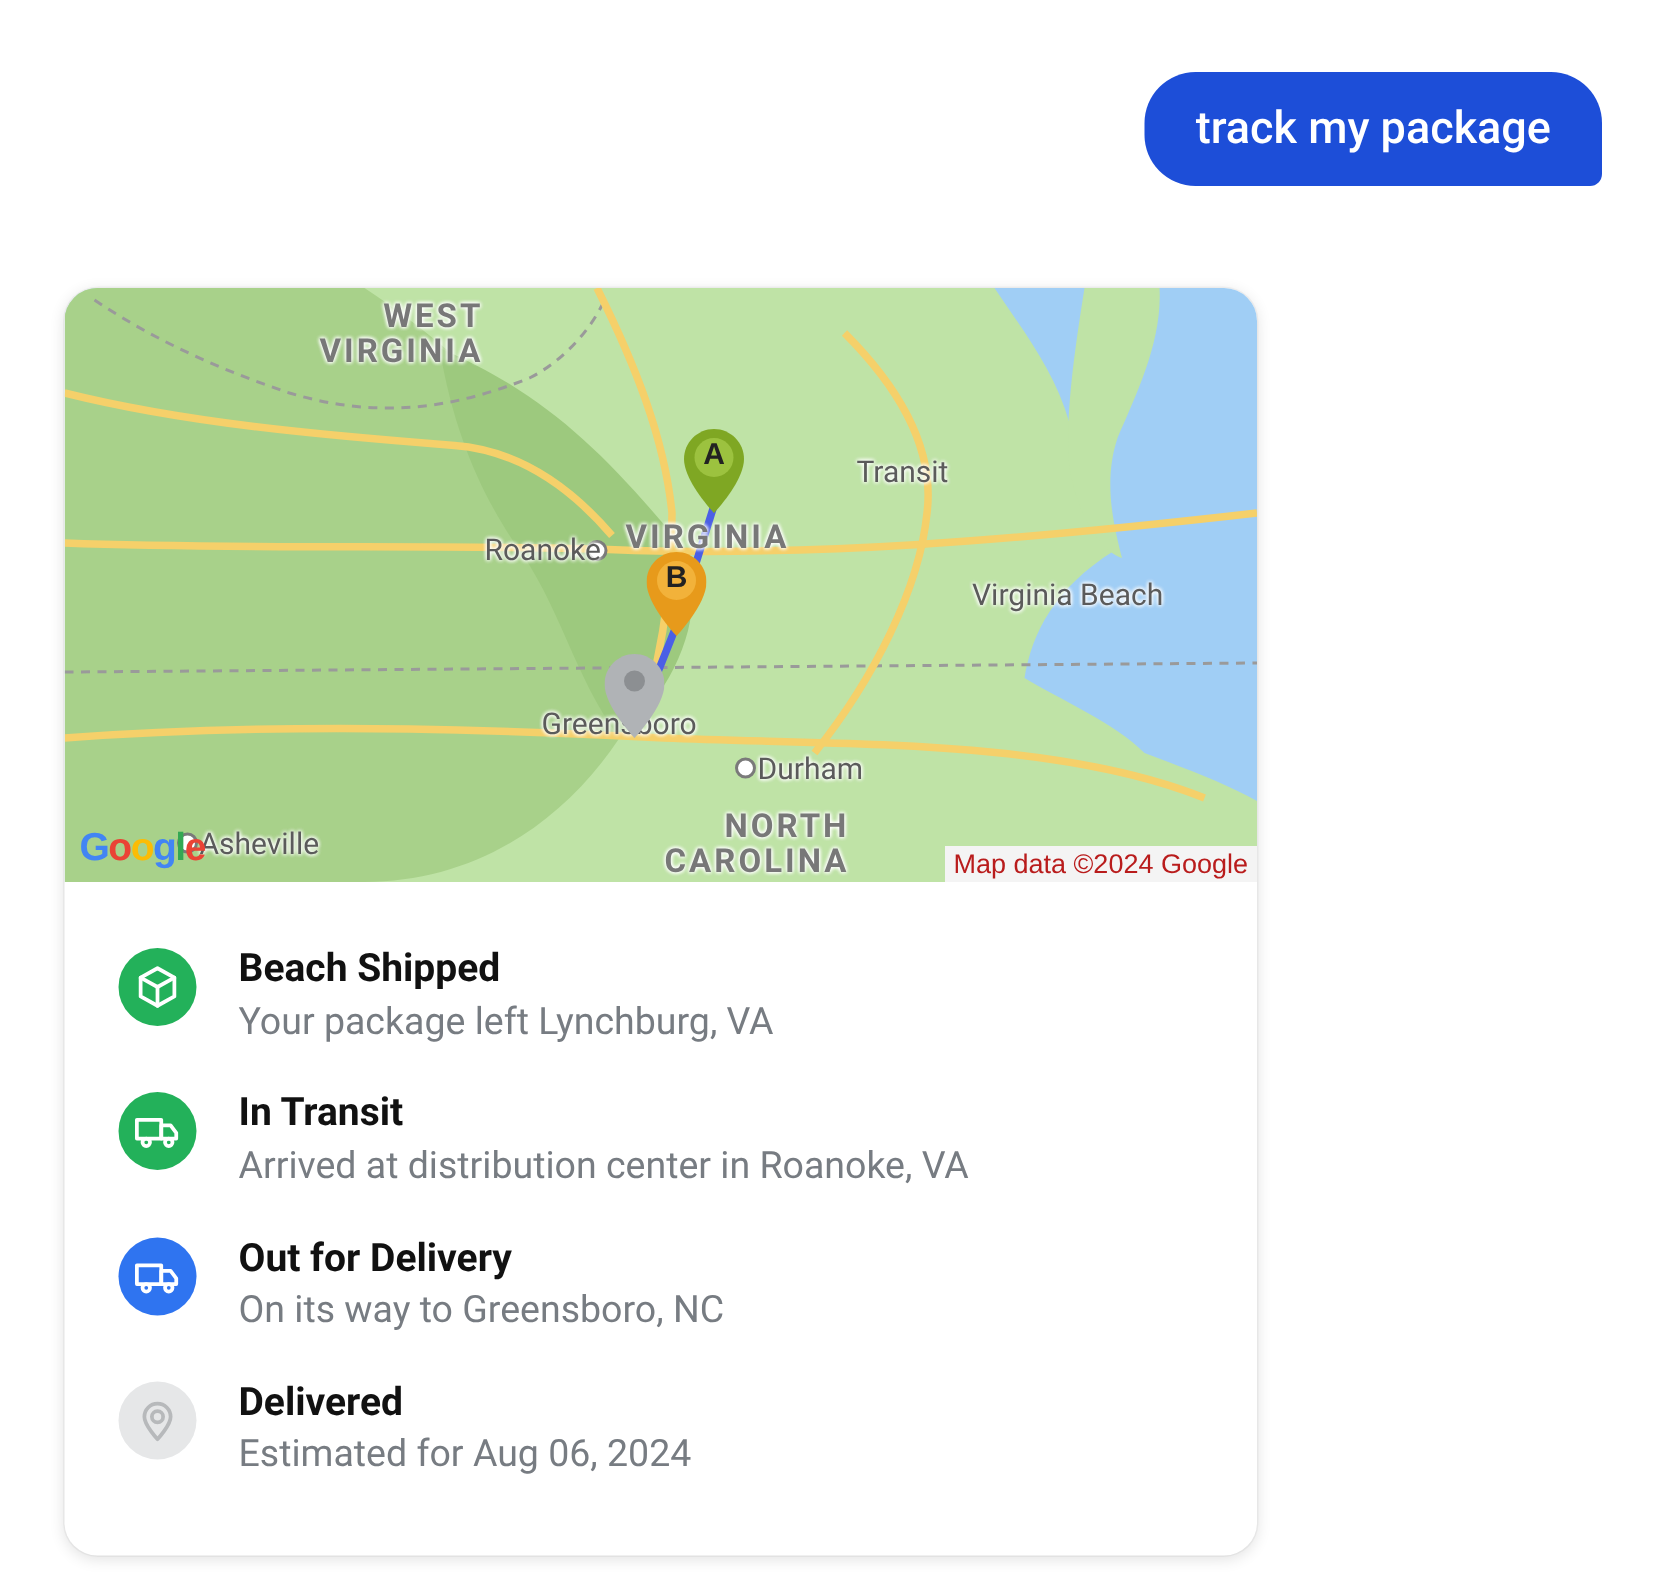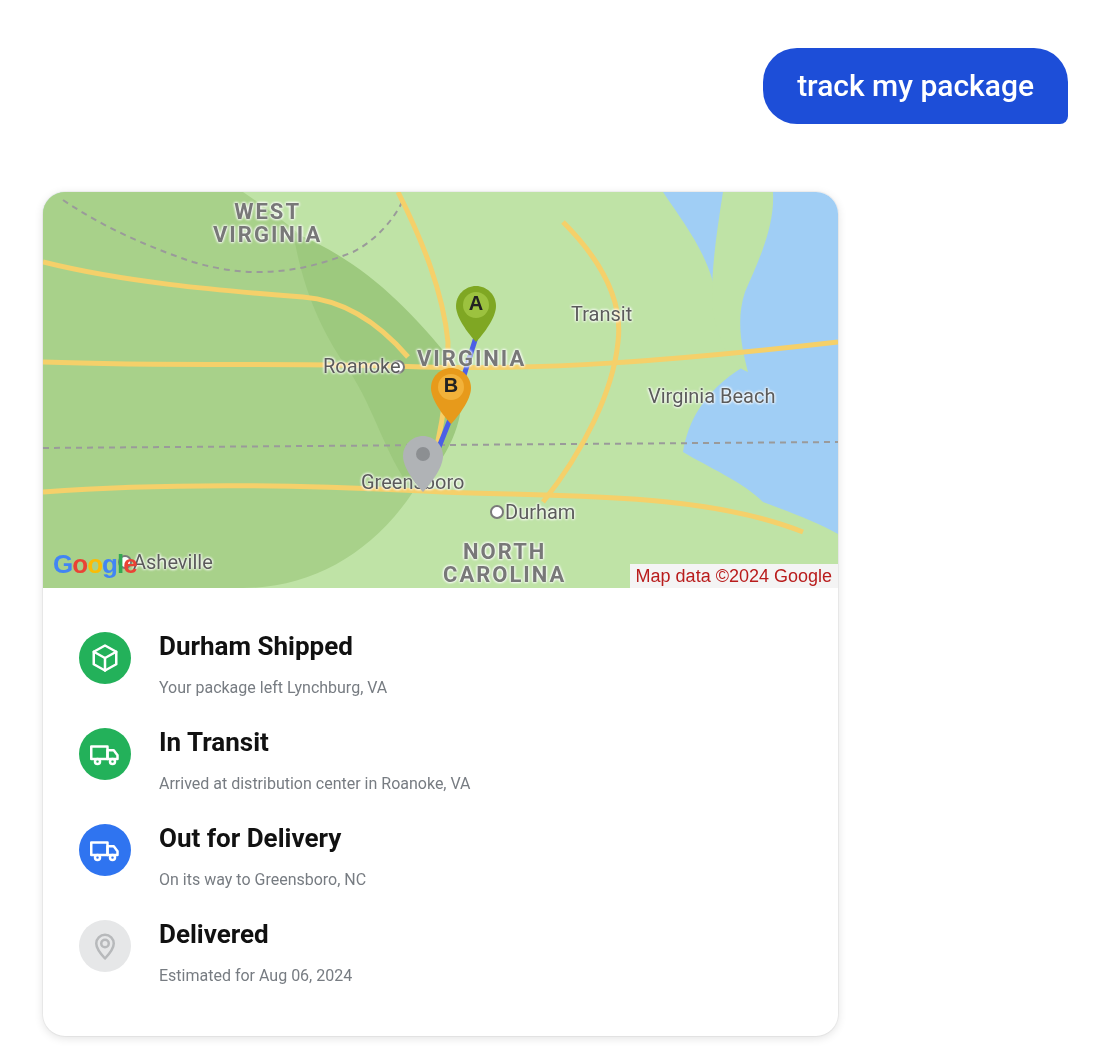--- a/index.html
+++ b/index.html
@@ -58,21 +58,21 @@
     font-family: "Segoe UI", Roboto, Arial, sans-serif;
     color: #6a6a6a;
     white-space: nowrap;
     text-shadow: 0 0 3px #ffffff, 0 0 3px #ffffff, 0 0 3px #ffffff;
     pointer-events: none;
   }
   .state-lbl {
     font-size: 22px;
     font-weight: 700;
     letter-spacing: 2px;
-    text-align: center;
+    text-align: right;
     line-height: 1.05;
     color: #787878;
   }
   .city-lbl {
     font-size: 20px;
     font-weight: 400;
     color: #5b5b5b;
   }
   .city-dot {
     position:absolute;
@@ -155,24 +155,24 @@
   .ic-gray  { background:#e6e7e8; }
   .ic-gray svg { stroke:#b7b9bb; }
   .step-text { padding-top:0; }
   .step-title {
     font-size: 26px;
     font-weight: 700;
     color:#111111;
     line-height:1.25;
   }
   .step-sub {
-    font-size: 16px;
+    font-size: 25px;
     color:#777c82;
     line-height:1.35;
-    margin-top:14px;
+    margin-top:2px;
   }
 </style>
 </head>
 <body>
 
 <div class="canvas">
 
   <div class="user-bubble">
     <span>track my package</span>
   </div>
@@ -264,21 +264,21 @@
 
       <div class="step">
         <div class="step-icon ic-green">
           <svg viewBox="0 0 24 24" fill="none" stroke="#ffffff" stroke-width="2" stroke-linejoin="round" stroke-linecap="round">
             <path d="M12 2 L21 7 L21 17 L12 22 L3 17 L3 7 Z"></path>
             <path d="M3 7 L12 12 L21 7"></path>
             <path d="M12 12 L12 22"></path>
           </svg>
         </div>
         <div class="step-text">
-          <div class="step-title">Durham Shipped</div>
+          <div class="step-title">Beach Shipped</div>
           <div class="step-sub">Your package left Lynchburg, VA</div>
         </div>
       </div>
 
       <div class="step">
         <div class="step-icon ic-green">
           <svg viewBox="0 0 24 24" fill="none" stroke="#ffffff" stroke-width="2" stroke-linejoin="round" stroke-linecap="round">
             <rect x="1" y="6" width="13" height="10"></rect>
             <path d="M14 9 L19 9 L22 13 L22 16 L14 16 Z"></path>
             <circle cx="6" cy="18" r="2"></circle>

